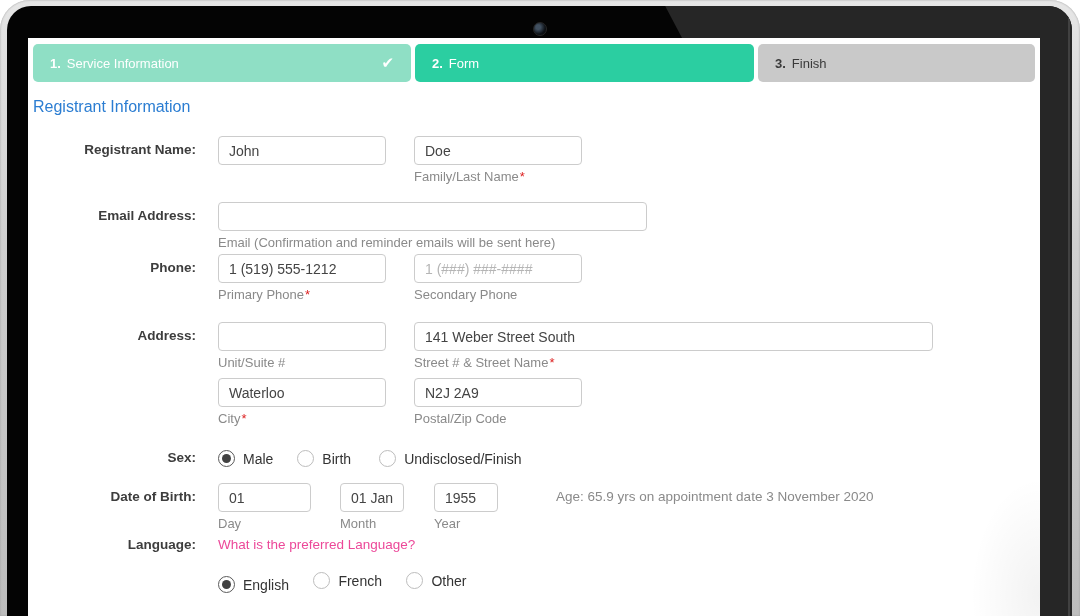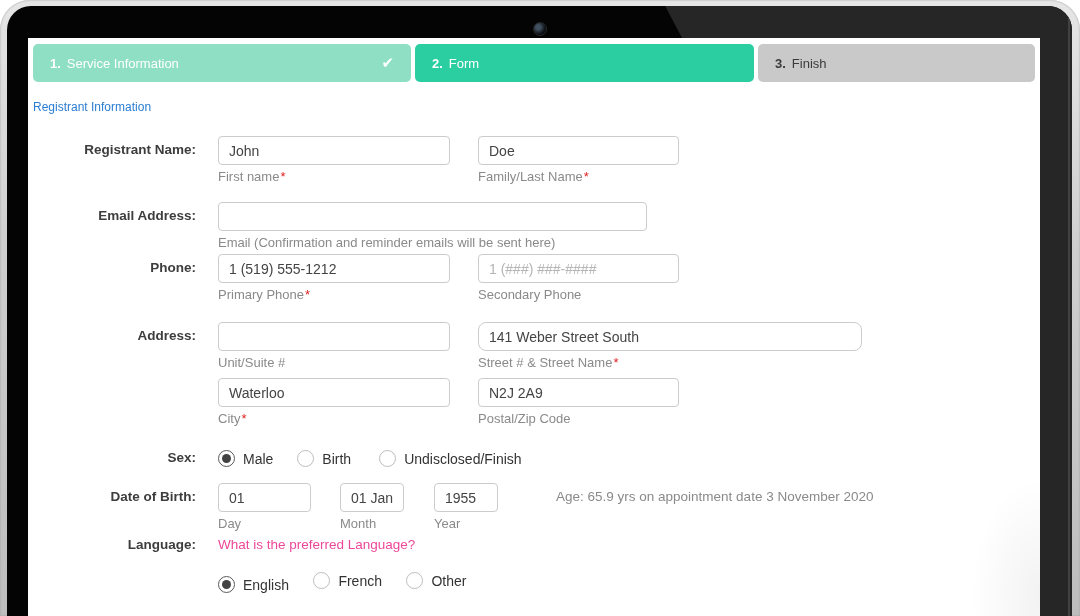--- a/index.html
+++ b/index.html
@@ -28,33 +28,33 @@
   .steps{display:flex;gap:4px;}
   .step{height:38px;border-radius:5px;display:flex;align-items:center;
         padding:0 17px;font-size:13px;box-sizing:border-box;cursor:pointer;}
   .step .num{font-weight:bold;margin-right:6px;}
   .step-done{width:378px;background:#8fdfc5;color:#ffffff;}
   .step-active{width:339px;background:#2bcea1;color:#ffffff;}
   .step-upcoming{flex:1;background:#c9c9c9;color:#3a3a3a;}
   .check{margin-left:auto;font-size:15px;color:#ffffff;}
 
   
-  .page-title{margin:14px 0 0 0;font-size:12px;line-height:22px;font-weight:500;color:#2b7dd2;}
+  .page-title{margin:14px 0 0 0;font-size:16px;line-height:22px;font-weight:500;color:#2b7dd2;}
   .frow{display:flex;align-items:flex-start;}
   .flabel{width:185px;padding:6px 22px 0 0;box-sizing:border-box;text-align:right;
           font-size:13.5px;font-weight:bold;color:#3d3d3d;flex-shrink:0;}
   .flabel.top{padding-top:0;}
   .fcontent{display:flex;align-items:flex-start;}
   .fgroup{margin-right:28px;}
   .fgroup:last-child{margin-right:0;}
   .inp{height:29px;border:1px solid #ccc;border-radius:4px;padding:0 10px;font-size:14px;
        color:#444;background:#fff;box-sizing:border-box;display:block;
        font-family:"Liberation Sans", sans-serif;}
   .inp::placeholder{color:#b5b5b5;}
-  .w200{width:232px;}.w201{width:201px;}.w429{width:429px;}.w430{width:384px;border-radius:8px;}
+  .w200{width:168px;}.w201{width:168px;}.w429{width:429px;}.w430{width:519px;}
   .w77{width:93px;}.w76{width:64px;}
   .helper{margin-top:4px;font-size:13px;color:#8a8a8a;}
   .req{color:#dd2222;margin-left:1px;}
 
   .radio{display:inline-flex;align-items:center;cursor:pointer;}
   .rb{width:17px;height:17px;border-radius:50%;border:1px solid #bdbdbd;background:#fff;
       display:inline-flex;align-items:center;justify-content:center;margin-right:8px;
       box-sizing:border-box;flex-shrink:0;}
   .rb.sel{border-color:#5a5a5a;}
   .rb .dot{width:9px;height:9px;border-radius:50%;background:#424242;display:none;}
@@ -95,21 +95,20 @@
       </div>
     </div>
 
     <h2 class="page-title">Registrant Information</h2>
 
     <div class="frow" style="margin-top:18px">
       <div class="flabel">Registrant Name:</div>
       <div class="fcontent">
         <div class="fgroup">
           <input class="inp w200" value="John" style="">
-          <div class="helper"><span>First name</span><span class="req">*</span></div>
         </div>
         <div class="fgroup">
           <input class="inp w201" value="Doe" style="">
           <div class="helper"><span>Family/Last Name</span><span class="req">*</span></div>
         </div>
       </div>
     </div>
 
     <div class="frow" style="margin-top:18px">
       <div class="flabel">Email Address:</div>

